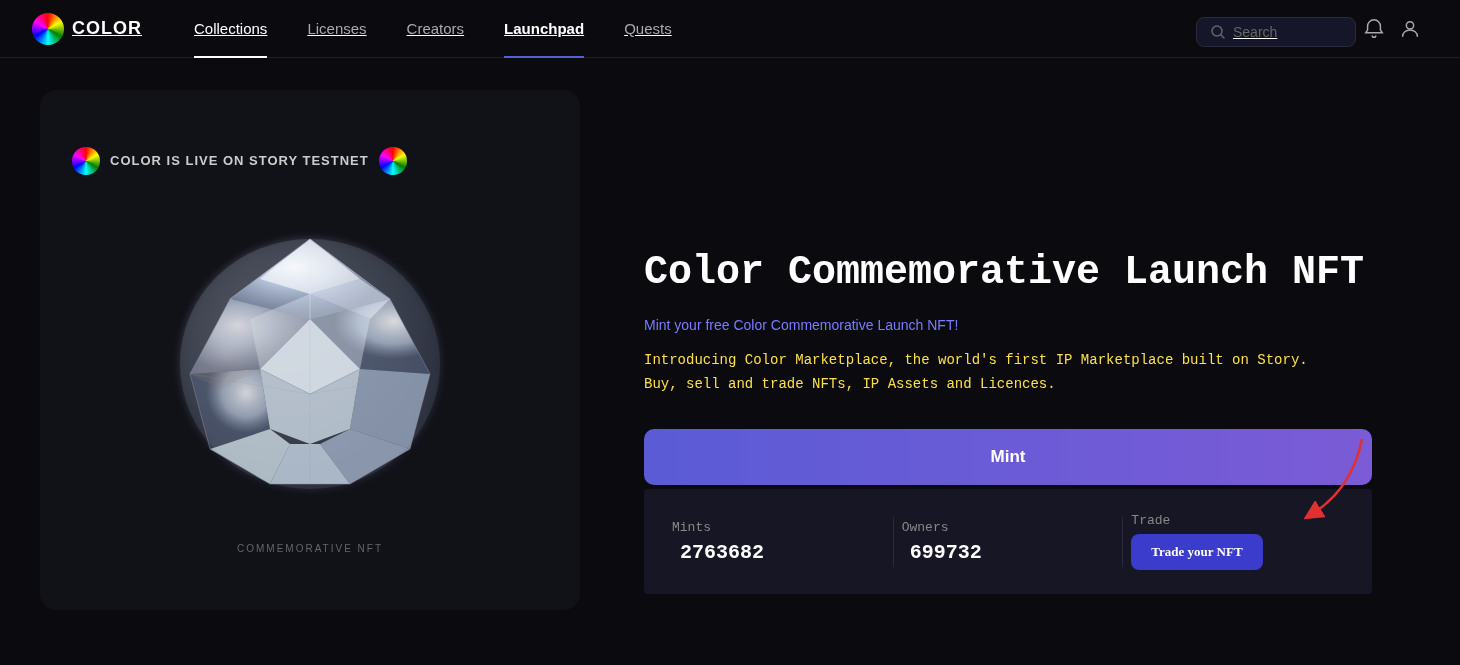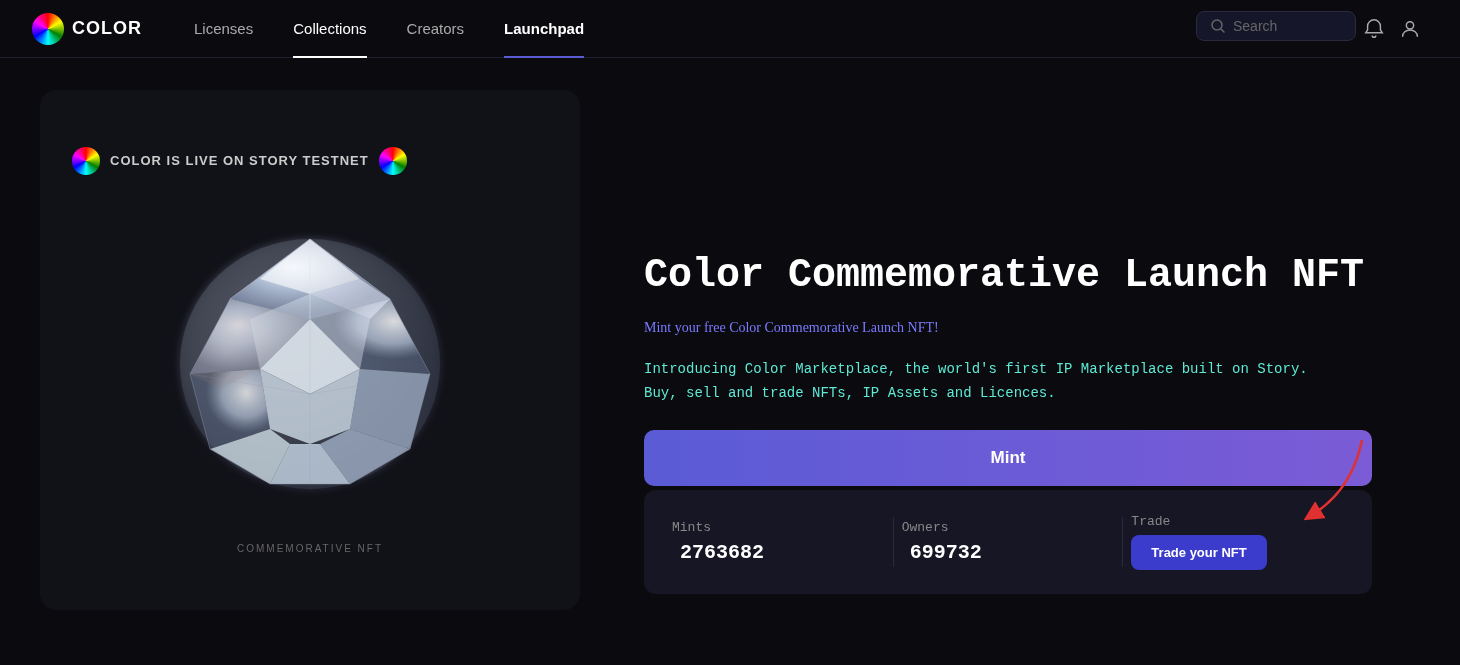--- a/index.html
+++ b/index.html
@@ -14,20 +14,21 @@
 
     
     nav {
       display: flex;
       align-items: center;
       padding: 0 32px;
       height: 58px;
       background: #0a0a0f;
       border-bottom: 1px solid #1e1e2e;
       position: relative;
+      text-decoration: underline;
     }
     .nav-logo {
       display: flex;
       align-items: center;
       gap: 8px;
       margin-right: 32px;
     }
     .logo-circle {
       width: 32px;
       height: 32px;
@@ -79,21 +80,21 @@
       content: '';
       position: absolute;
       bottom: 0;
       left: 20px;
       right: 20px;
       height: 2px;
       background: #5b5bd6;
     }
     .nav-right {
       display: flex;
-      align-items: flex-start;
+      align-items: flex-end;
       gap: 0;
     }
     .search-box {
       display: flex;
       align-items: center;
       background: #16162a;
       border: 1px solid #2a2a3e;
       border-radius: 8px;
       padding: 6px 14px;
       gap: 8px;
@@ -195,49 +196,49 @@
       font-size: 40px;
       font-weight: 700;
       color: #fff;
       font-family: 'Courier New', monospace;
       line-height: 1.2;
       margin-bottom: 20px;
     }
     .nft-subtitle {
       font-size: 14px;
       color: #7b7bff;
-      font-family: Liberation Serif, serif;
-      margin-bottom: 22px;
+      font-family: Liberation Sans, sans-serif;
+      margin-bottom: 16px;
     }
     .nft-description {
       font-size: 14px;
-      color: #5eead4;
+      color: #fde047;
       font-family: 'Courier New', monospace;
       line-height: 1.7;
-      margin-bottom: 24px;
+      margin-bottom: 32px;
     }
 
     .mint-button {
       background: linear-gradient(90deg, #5b5bd6 0%, #7b5bd6 100%);
       border: none;
       border-radius: 10px;
       color: #fff;
       font-size: 17px;
       font-weight: 700;
       padding: 18px;
       cursor: pointer;
       width: 100%;
       margin-bottom: 4px;
       position: relative;
     }
 
     
     .stats-card {
       background: #161625;
-      border-radius: 12px;
+      border-radius: 4px;
       padding: 24px 28px;
       display: flex;
       align-items: center;
       gap: 0;
     }
     .stat-item {
       flex: 1;
       display: flex;
       flex-direction: column;
       gap: 6px;
@@ -262,21 +263,21 @@
     }
     .trade-button {
       background: #3b3bcc;
       border: none;
       border-radius: 8px;
       color: #fff;
       font-size: 13px;
       font-weight: 600;
       padding: 10px 20px;
       cursor: pointer;
-      font-family: Liberation Sans, sans-serif;
+      font-family: Liberation Serif, serif;
       white-space: nowrap;
     }
     .trade-stat-item {
       flex: 1;
       display: flex;
       flex-direction: column;
       gap: 6px;
       align-items: flex-start;
     }
 
@@ -290,24 +291,25 @@
   </style>
 </head>
 <body>
 
 <nav>
   <div class="nav-logo">
     <div class="logo-circle"></div>
     <span class="logo-text">COLOR</span>
   </div>
   <div class="nav-links">
+    <a class="nav-link active-collections">Collections</a>
     <a class="nav-link">Licenses</a>
-    <a class="nav-link active-collections">Collections</a>
     <a class="nav-link">Creators</a>
     <a class="nav-link active-launchpad">Launchpad</a>
+    <a class="nav-link">Quests</a>
   </div>
   <div class="nav-right">
     <div class="search-box">
       <svg class="search-icon-svg" width="14" height="14" viewBox="0 0 14 14" fill="none">
         <circle cx="6" cy="6" r="5" stroke="#666" stroke-width="1.5"></circle>
         <line x1="10" y1="10" x2="13" y2="13" stroke="#666" stroke-width="1.5" stroke-linecap="round"></line>
       </svg>
       <span class="search-placeholder">Search</span>
     </div>
     <div class="nav-icon-btn">

